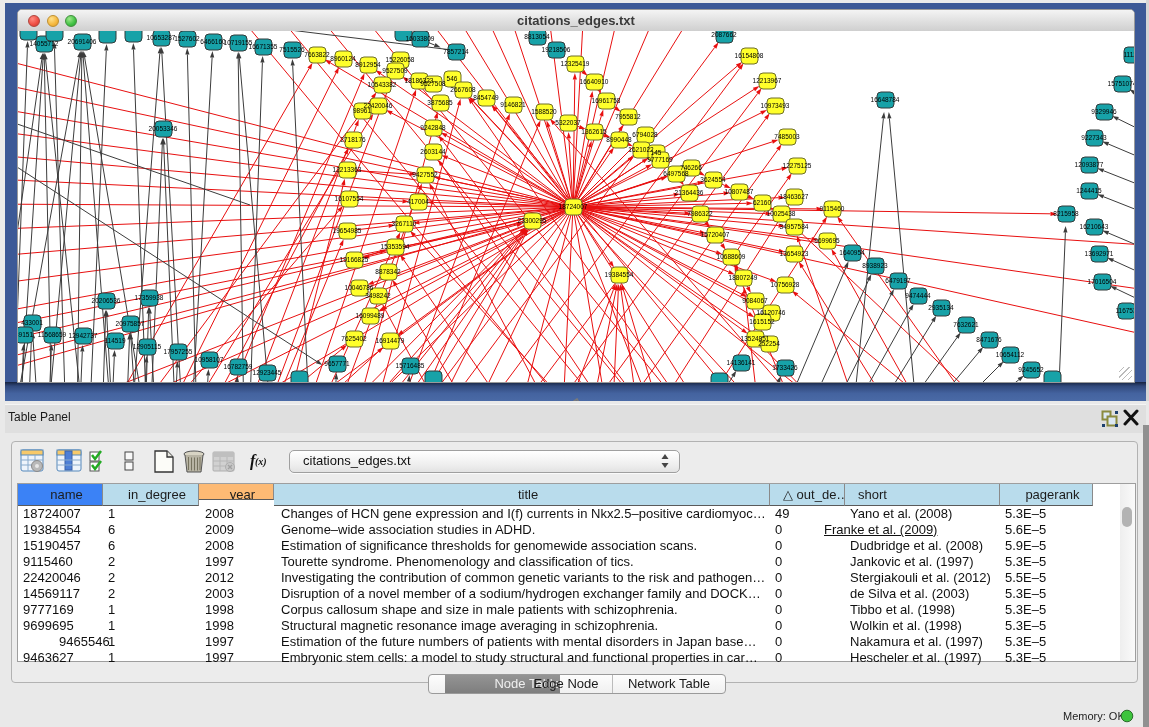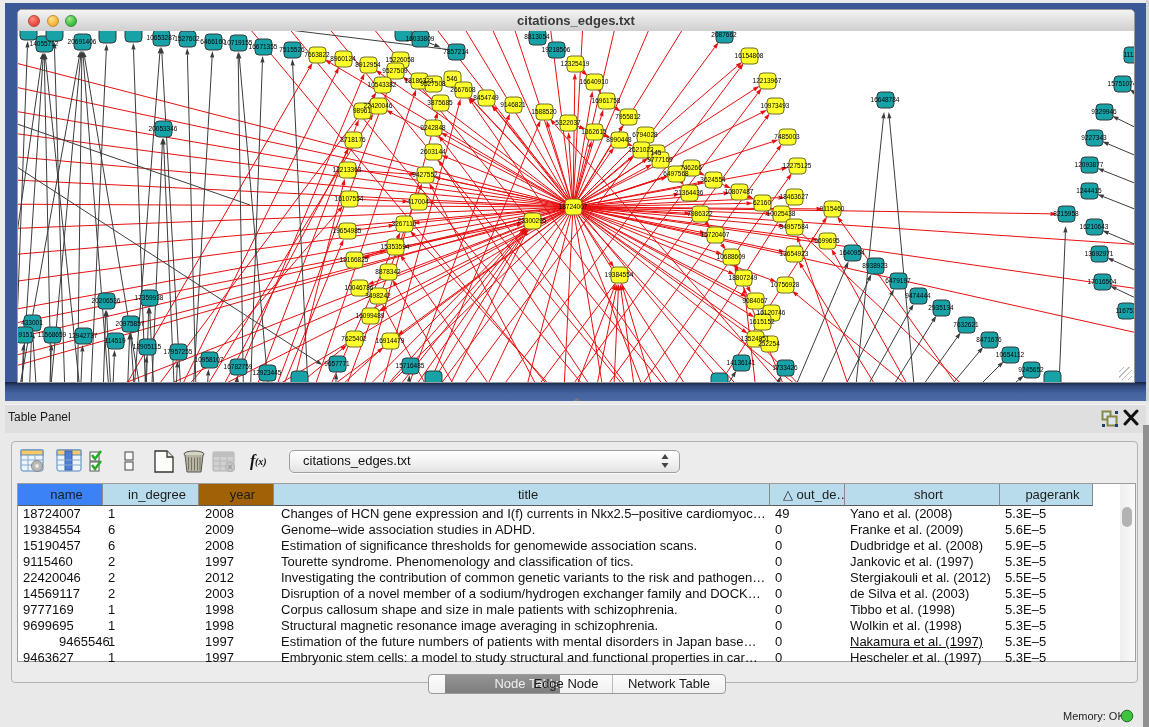--- a/index.html
+++ b/index.html
@@ -834,40 +834,40 @@
 <div style="position:absolute;left:303px;top:453px;font-size:13px;color:#111;">citations_edges.txt</div>
 <svg style="position:absolute;left:660px;top:454px" width="10" height="14" viewBox="0 0 10 14">
 <path d="M5 0l3.5 5h-7z" fill="#444"></path>
     <path d="M5 14l3.5-5h-7z" fill="#444"></path>
 </svg>
 
 <div style="position:absolute;left:17px;top:483px;width:1119px;height:179px;background:#fff;border:1px solid #9e9e9e;box-sizing:border-box;"></div>
 <div style="position:absolute;left:0;top:0;width:1149px;font-size:13px;">
 <div style="position:absolute;left:18px;top:484px;width:85px;height:22px;background:#3b82f6;border-right:1px solid #8a8a8a;border-bottom:1px solid #5a5a5a;box-sizing:border-box;text-align:center;line-height:21px;color:#1c1c1c;padding-left:13px;white-space:nowrap;overflow:hidden;">name</div>
 <div style="position:absolute;left:103px;top:484px;width:96px;height:22px;background:#b9dcec;border-right:1px solid #8a8a8a;border-bottom:1px solid #5a5a5a;box-sizing:border-box;text-align:center;line-height:21px;color:#1c1c1c;padding-left:13px;white-space:nowrap;overflow:hidden;">in_degree</div>
-<div style="position:absolute;left:199px;top:484px;width:75px;height:22px;background:#a16207;border-right:1px solid #8a8a8a;border-bottom:1px solid #5a5a5a;box-sizing:border-box;text-align:center;line-height:21px;color:#1c1c1c;padding-left:13px;white-space:nowrap;overflow:hidden;">year</div>
+<div style="position:absolute;left:199px;top:484px;width:75px;height:16px;background:#fdba74;border-right:1px solid #8a8a8a;border-bottom:1px solid #5a5a5a;box-sizing:border-box;text-align:center;line-height:21px;color:#1c1c1c;padding-left:13px;white-space:nowrap;overflow:hidden;">year</div>
 <div style="position:absolute;left:274px;top:484px;width:496px;height:22px;background:#b9dcec;border-right:1px solid #8a8a8a;border-bottom:1px solid #5a5a5a;box-sizing:border-box;text-align:center;line-height:21px;color:#1c1c1c;padding-left:13px;white-space:nowrap;overflow:hidden;">title</div>
 <div style="position:absolute;left:770px;top:484px;width:75px;height:22px;background:#b9dcec;border-right:1px solid #8a8a8a;border-bottom:1px solid #5a5a5a;box-sizing:border-box;text-align:center;line-height:21px;color:#1c1c1c;padding-left:13px;white-space:nowrap;overflow:hidden;">△ out_de…</div>
-<div style="position:absolute;left:845px;top:484px;width:155px;height:22px;background:#b9dcec;border-right:1px solid #8a8a8a;border-bottom:1px solid #5a5a5a;box-sizing:border-box;text-align:center;line-height:21px;color:#1c1c1c;padding-left:13px;white-space:nowrap;overflow:hidden;">short</div>
+<div style="position:absolute;left:845px;top:484px;width:155px;height:22px;background:#b9dcec;border-right:1px solid #8a8a8a;border-bottom:1px solid #5a5a5a;box-sizing:border-box;line-height:21px;color:#1c1c1c;padding-left:13px;white-space:nowrap;overflow:hidden;">short</div>
 <div style="position:absolute;left:1000px;top:484px;width:93px;height:22px;background:#b9dcec;border-right:1px solid #8a8a8a;border-bottom:1px solid #5a5a5a;box-sizing:border-box;text-align:center;line-height:21px;color:#1c1c1c;padding-left:13px;white-space:nowrap;overflow:hidden;">pagerank</div>
 </div>
 <div style="position:absolute;left:0;top:0;width:1149px;font-size:13px;color:#101010;white-space:nowrap;">
 <div style="position:absolute;left:23px;top:506px;width:80px;height:16px;line-height:16px;">18724007</div>
 <div style="position:absolute;left:108px;top:506px;height:16px;line-height:16px;">1</div>
 <div style="position:absolute;left:205px;top:506px;height:16px;line-height:16px;">2008</div>
 <div style="position:absolute;left:281px;top:506px;width:487px;height:16px;line-height:16px;overflow:hidden;white-space:nowrap">Changes of HCN gene expression and I(f) currents in Nkx2.5–positive cardiomyoc…</div>
 <div style="position:absolute;left:775px;top:506px;height:16px;line-height:16px;">49</div>
 <div style="position:absolute;left:850px;top:506px;width:150px;height:16px;line-height:16px;">Yano et al. (2008)</div>
 <div style="position:absolute;left:1005px;top:506px;height:16px;line-height:16px;">5.3E–5</div>
 <div style="position:absolute;left:23px;top:522px;width:80px;height:16px;line-height:16px;">19384554</div>
 <div style="position:absolute;left:108px;top:522px;height:16px;line-height:16px;">6</div>
 <div style="position:absolute;left:205px;top:522px;height:16px;line-height:16px;">2009</div>
 <div style="position:absolute;left:281px;top:522px;width:487px;height:16px;line-height:16px;overflow:hidden;white-space:nowrap">Genome–wide association studies in ADHD.</div>
 <div style="position:absolute;left:775px;top:522px;height:16px;line-height:16px;">0</div>
-<div style="position:absolute;left:850px;top:522px;width:150px;height:16px;line-height:16px;">Franke et al. (2009)</div>
+<div style="position:absolute;left:824px;top:522px;width:150px;height:16px;line-height:16px;text-decoration:underline;">Franke et al. (2009)</div>
 <div style="position:absolute;left:1005px;top:522px;height:16px;line-height:16px;">5.6E–5</div>
 <div style="position:absolute;left:23px;top:538px;width:80px;height:16px;line-height:16px;">15190457</div>
 <div style="position:absolute;left:108px;top:538px;height:16px;line-height:16px;">6</div>
 <div style="position:absolute;left:205px;top:538px;height:16px;line-height:16px;">2008</div>
 <div style="position:absolute;left:281px;top:538px;width:487px;height:16px;line-height:16px;overflow:hidden;white-space:nowrap">Estimation of significance thresholds for genomewide association scans.</div>
 <div style="position:absolute;left:775px;top:538px;height:16px;line-height:16px;">0</div>
 <div style="position:absolute;left:850px;top:538px;width:150px;height:16px;line-height:16px;">Dudbridge et al. (2008)</div>
 <div style="position:absolute;left:1005px;top:538px;height:16px;line-height:16px;">5.9E–5</div>
 <div style="position:absolute;left:23px;top:554px;width:80px;height:16px;line-height:16px;">9115460</div>
 <div style="position:absolute;left:108px;top:554px;height:16px;line-height:16px;">2</div>
@@ -902,21 +902,21 @@
 <div style="position:absolute;left:205px;top:618px;height:16px;line-height:16px;">1998</div>
 <div style="position:absolute;left:281px;top:618px;width:487px;height:16px;line-height:16px;overflow:hidden;white-space:nowrap">Structural magnetic resonance image averaging in schizophrenia.</div>
 <div style="position:absolute;left:775px;top:618px;height:16px;line-height:16px;">0</div>
 <div style="position:absolute;left:850px;top:618px;width:150px;height:16px;line-height:16px;">Wolkin et al. (1998)</div>
 <div style="position:absolute;left:1005px;top:618px;height:16px;line-height:16px;">5.3E–5</div>
 <div style="position:absolute;left:23px;top:634px;width:80px;height:16px;line-height:16px;margin-left:36px;">9465546</div>
 <div style="position:absolute;left:108px;top:634px;height:16px;line-height:16px;">1</div>
 <div style="position:absolute;left:205px;top:634px;height:16px;line-height:16px;">1997</div>
 <div style="position:absolute;left:281px;top:634px;width:487px;height:16px;line-height:16px;overflow:hidden;white-space:nowrap">Estimation of the future numbers of patients with mental disorders in Japan base…</div>
 <div style="position:absolute;left:775px;top:634px;height:16px;line-height:16px;">0</div>
-<div style="position:absolute;left:850px;top:634px;width:150px;height:16px;line-height:16px;text-decoration:underline;">Nakamura et al. (1997)</div>
+<div style="position:absolute;left:850px;top:634px;width:150px;height:16px;line-height:16px;">Nakamura et al. (1997)</div>
 <div style="position:absolute;left:1005px;top:634px;height:16px;line-height:16px;">5.3E–5</div>
 <div style="position:absolute;left:23px;top:650px;width:80px;height:16px;line-height:16px;">9463627</div>
 <div style="position:absolute;left:108px;top:650px;height:16px;line-height:16px;">1</div>
 <div style="position:absolute;left:205px;top:650px;height:16px;line-height:16px;">1997</div>
 <div style="position:absolute;left:281px;top:650px;width:487px;height:16px;line-height:16px;overflow:hidden;white-space:nowrap">Embryonic stem cells: a model to study structural and functional properties in car…</div>
 <div style="position:absolute;left:775px;top:650px;height:16px;line-height:16px;">0</div>
 <div style="position:absolute;left:850px;top:650px;width:150px;height:16px;line-height:16px;">Hescheler et al. (1997)</div>
 <div style="position:absolute;left:1005px;top:650px;height:16px;line-height:16px;">5.3E–5</div>
 </div>
 

